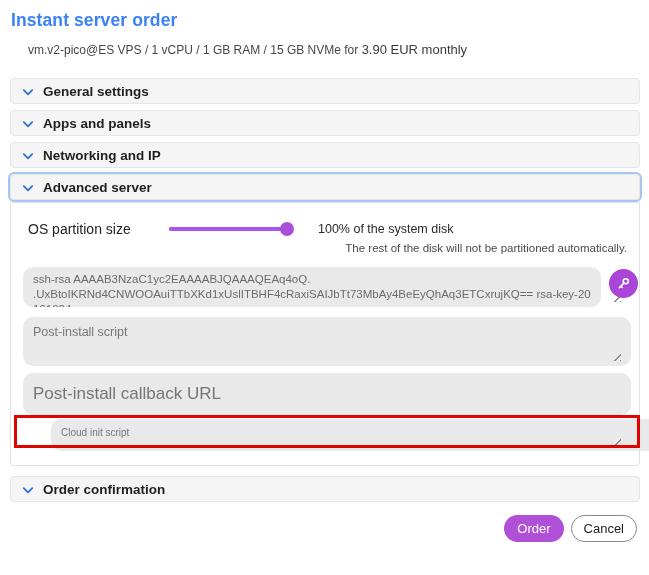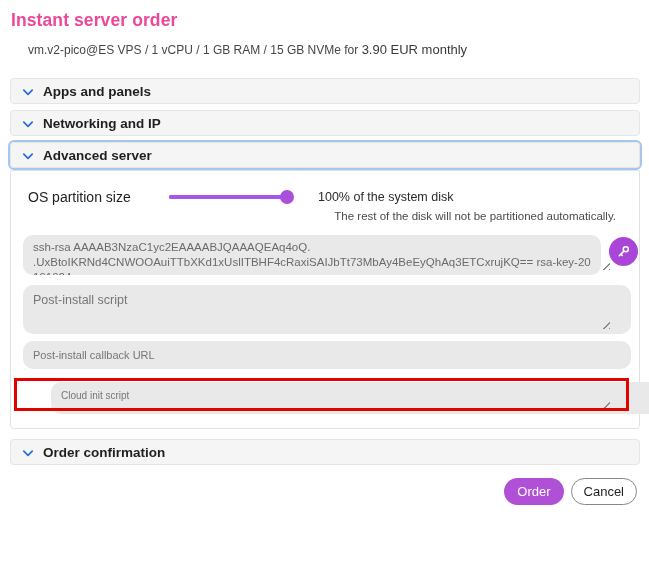--- a/index.html
+++ b/index.html
@@ -4,21 +4,21 @@
 <style>
   * { box-sizing: border-box; margin: 0; padding: 0; }
   html, body { background: #ffffff; }
   body {
     width: 649px; height: 575px; overflow: hidden;
     font-family: "Liberation Sans", "DejaVu Sans", sans-serif;
     color: #201f1e;
   }
   .page { padding: 8px 9px 0 10px; width: 649px; }
 
-  .title { font-size: 17.5px; font-weight: 700; color: #ec4899; margin: 2px 0 0 1px; letter-spacing: 0.1px; }
+  .title { font-size: 17.5px; font-weight: 700; color: #3b82f6; margin: 2px 0 0 1px; letter-spacing: 0.1px; }
   .subtitle { margin: 11px 0 0 18px; font-size: 12px; color: #484644; }
   .subtitle .price { font-size: 13px; color: #3b3937; }
 
   .sections { margin-top: 21px; }
   .section-wrap { position: relative; }
   .acc-header {
     display: flex; align-items: center;
     height: 26px; margin-bottom: 6px;
     background: #f5f5f5;
     border: 1px solid #e5e5e5;
@@ -35,21 +35,21 @@
     position: absolute; border: 3px solid #e00400;
     pointer-events: none; z-index: 6;
   }
   .red-box.os { top: -5px; left: -8px; right: -9px; bottom: 1px; }
   .red-box.cloud { top: -4px; left: -9px; right: -13px; bottom: 3px; }
 
   .adv-panel {
     border: 1px solid #e2e2e2;
     border-radius: 0 0 4px 4px;
     margin-top: -4px;
-    padding: 18px 23px 14px 12px;
+    padding: 18px 12px 14px 12px;
     background: #fff;
   }
 
   .partition-row { display: flex; align-items: center; margin-left: 5px; }
   .partition-label { font-size: 14px; color: #201f1e; width: 141px; flex: 0 0 141px; }
   .slider { position: relative; width: 122px; height: 14px; flex: 0 0 122px; cursor: pointer; }
   .slider .track { position: absolute; left: 0; right: 0; top: 5px; height: 4px; border-radius: 2px; background: #a557e5; }
   .slider .fill { position: absolute; left: 0; top: 5px; height: 4px; border-radius: 2px; background: #a557e5; }
   .slider .thumb { position: absolute; top: 0; right: -3px; width: 14px; height: 14px; border-radius: 50%; background: #a94fd9; }
   .partition-value { margin-left: 27px; font-size: 12.5px; color: #2b2a29; }
@@ -61,21 +61,21 @@
     border-radius: 10px; font-family: "Liberation Sans", "DejaVu Sans", sans-serif;
     font-size: 11.5px; color: #6b6b6b; padding: 6px 10px; resize: none;
     width: 608px; line-height: 1.3;
   }
   .gray-field::placeholder { color: #767676; opacity: 1; }
   textarea.gray-field { white-space: pre-wrap; word-break: break-all; }
   .ssh-row { margin-bottom: 10px; }
   .ssh-key { width: 578px; height: 40px; padding-top: 5px; }
   .post-install { height: 49px; font-size: 12.5px; padding-top: 7px; }
   .row-gap { margin-bottom: 7px; }
-  .callback { height: 28px; font-size: 11px; margin-bottom: 13px; }
+  .callback { height: 42px; font-size: 17px; margin-bottom: 4px; }
   .cloud-init { height: 32px; font-size: 10px; padding-top: 7px; margin-left: 28px; }
 
   .key-btn {
     position: absolute; left: 586px; top: 2px;
     width: 29px; height: 29px; border-radius: 50%;
     background: #aa46d7; border: none; cursor: pointer;
     display: flex; align-items: center; justify-content: center;
     padding: 0;
   }
   .key-btn svg { width: 17px; height: 17px; }
@@ -101,20 +101,28 @@
 <div class="page">
 
   <div class="title">Instant server order</div>
   <div class="subtitle">
     <span>vm.v2-pico@ES VPS / 1 vCPU / 1 GB RAM / 15 GB NVMe for</span>
     <span class="price">3.90 EUR monthly</span>
   </div>
 
   <div class="sections">
 
+    <div class="section-wrap">
+      <div class="acc-header">
+        <svg class="chev" viewBox="0 0 16 16">
+            <path d="M3.2 5.8 L8 10.6 L12.8 5.8" fill="none" stroke="#2b6fd6" stroke-width="2" stroke-linecap="round" stroke-linejoin="round"></path>
+          </svg>
+        <span class="acc-label">General settings</span>
+      </div>
+    </div>
 
 
     <div class="section-wrap">
       <div class="acc-header">
         <svg class="chev" viewBox="0 0 16 16">
             <path d="M3.2 5.8 L8 10.6 L12.8 5.8" fill="none" stroke="#2b6fd6" stroke-width="2" stroke-linecap="round" stroke-linejoin="round"></path>
           </svg>
         <span class="acc-label">Apps and panels</span>
       </div>
     </div>

